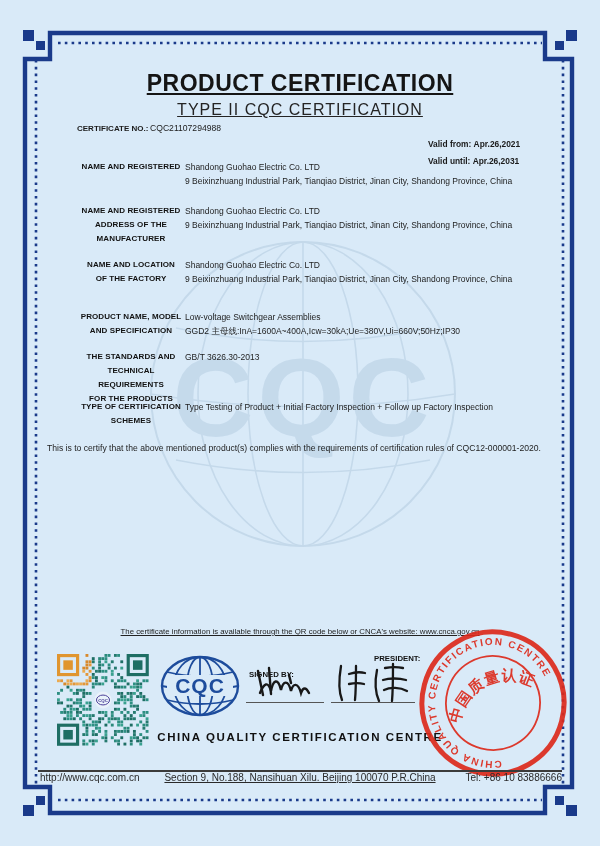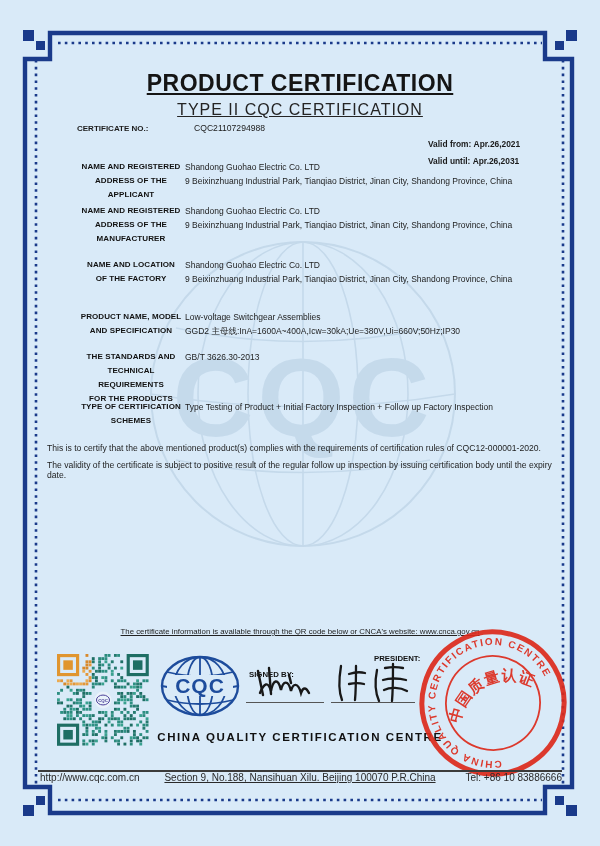--- a/index.html
+++ b/index.html
@@ -7,21 +7,21 @@
     position:relative;width:600px;height:846px;overflow:hidden;
     background:#d9eaf8;
     font-family:"Liberation Sans","DejaVu Sans",sans-serif;
     color:#1b1b1b;
   }
   .abs{position:absolute;}
   .center{left:0;right:0;text-align:center;text-decoration:underline;}
   .title{top:70px;font-size:23px;font-weight:bold;letter-spacing:.5px;color:#151515;}
   .subtitle{top:101px;font-size:16px;font-weight:400;letter-spacing:1px;color:#242424;}
   .certno-label{left:77px;top:124px;font-size:8px;font-weight:bold;}
-  .certno-value{left:150px;top:123px;font-size:8.6px;margin-left:44px;}
+  .certno-value{left:150px;top:123px;font-size:8.6px;}
   .valid-block{left:428px;top:136px;font-size:8.4px;font-weight:bold;line-height:17px;}
   .field-row{left:0;width:600px;}
   .f-label{position:absolute;left:77px;width:108px;font-size:8px;font-weight:bold;line-height:14px;letter-spacing:.1px;color:#111;text-align:center;}
   .f-value{position:absolute;left:185px;width:385px;font-size:8.5px;line-height:14px;white-space:nowrap;color:#1d1d1d;}
   .statement{left:47px;width:520px;font-size:8.6px;color:#1d1d1d;}
   .qr-note{top:627px;font-size:7.8px;color:#222;}
   .sig-label{font-size:7.8px;font-weight:bold;color:#111;}
   .underline{height:1px;background:#555;}
   .org-name{left:150px;width:300px;top:731px;text-align:center;font-size:11.5px;font-weight:bold;letter-spacing:1.6px;color:#101010;}
   .footer-rule{top:770px;left:38px;width:524px;height:1.5px;background:#3b3b3b;}
@@ -75,21 +75,20 @@
   <div class="abs certno-value">CQC21107294988</div>
 
   <div class="abs valid-block">
     <div><span>Valid from:</span>&nbsp;<span>Apr.26,2021</span></div>
     <div><span>Valid until:</span>&nbsp;<span>Apr.26,2031</span></div>
   </div>
 
   <div class="abs field-row" style="top:160px;">
     <div class="f-label">
       <div>NAME AND REGISTERED</div>
-        <div>ADDRESS OF THE APPLICANT</div>
     </div>
     <div class="f-value">
       <div>Shandong Guohao Electric Co. LTD</div>
         <div>9 Beixinzhuang Industrial Park, Tianqiao District, Jinan City, Shandong Province, China</div>
     </div>
   </div>
 
   <div class="abs field-row" style="top:204px;">
     <div class="f-label">
       <div>NAME AND REGISTERED</div>
@@ -139,21 +138,20 @@
     <div class="f-label">
       <div>TYPE OF CERTIFICATION</div>
         <div>SCHEMES</div>
     </div>
     <div class="f-value">
       <div>Type Testing of Product + Initial Factory Inspection + Follow up Factory Inspection</div>
     </div>
   </div>
 
   <div class="abs statement" style="top:443px;">This is to certify that the above mentioned product(s) complies with the requirements of certification rules of CQC12-000001-2020.</div>
-  <div class="abs statement" style="top:460px;">The validity of the certificate is subject to positive result of the regular follow up inspection by issuing certification body until the expiry date.</div>
 
   <div class="abs center qr-note">The certificate information is available through the QR code below or CNCA's website: www.cnca.gov.cn</div>
 
   <svg class="abs" style="left:57px;top:654px;" width="92" height="92" viewBox="0 0 93 93" id="qr-modules">
       <rect x="28.8" y="0" width="2.9" height="2.9" fill="#d8892c"></rect>
       <rect x="48" y="0" width="2.9" height="2.9" fill="#2b8a7c"></rect>
       <rect x="51.2" y="0" width="2.9" height="2.9" fill="#2d8f82"></rect>
       <rect x="57.6" y="0" width="2.9" height="2.9" fill="#257a6e"></rect>
       <rect x="60.800000000000004" y="0" width="2.9" height="2.9" fill="#2d8f82"></rect>
       <rect x="35.2" y="3.2" width="2.9" height="2.9" fill="#1e6e64"></rect>

